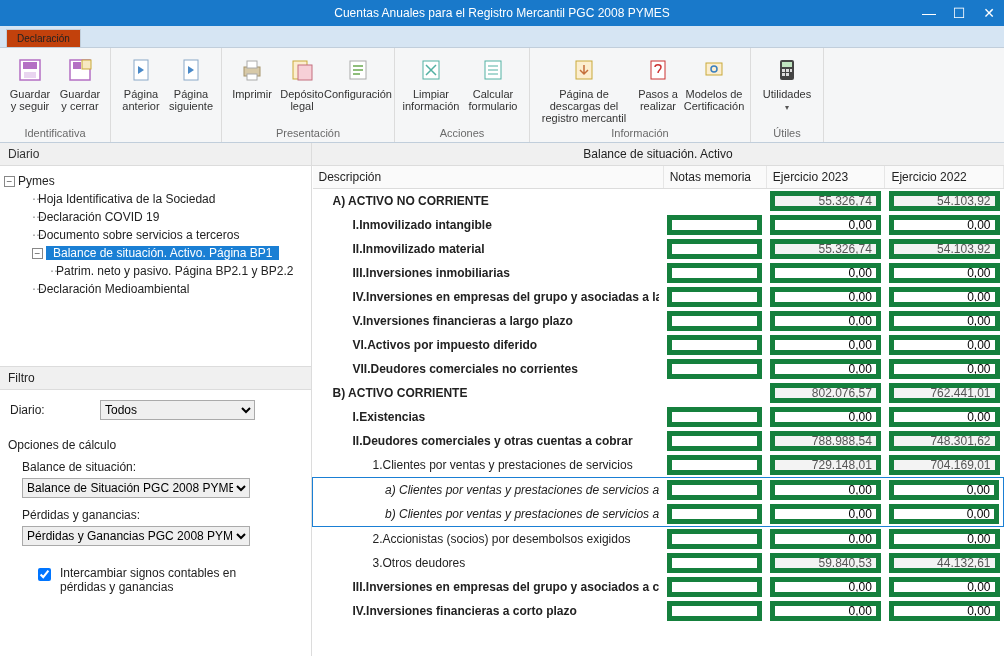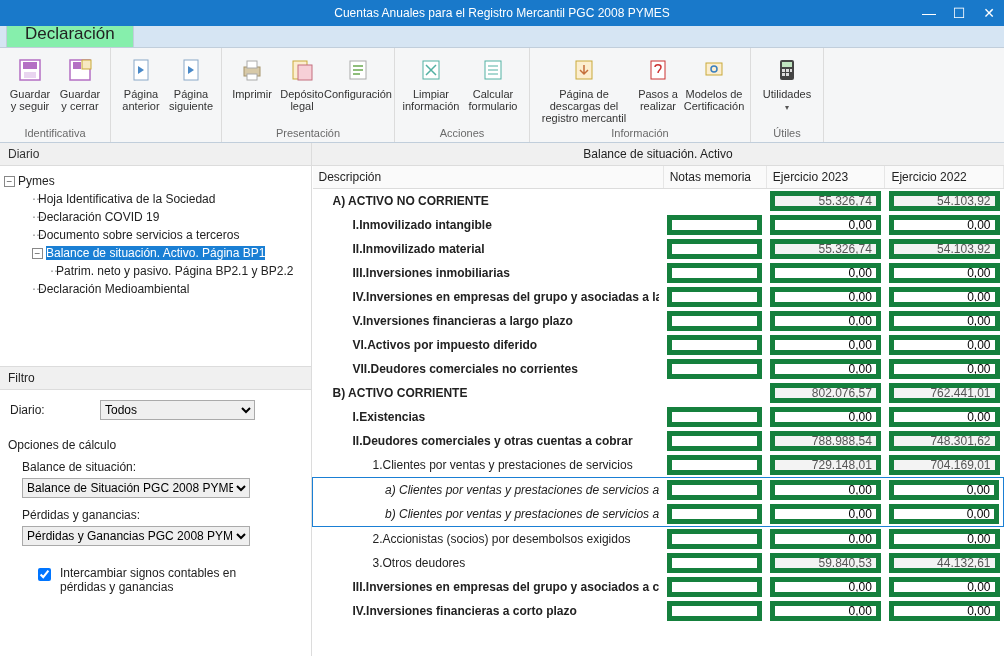--- a/index.html
+++ b/index.html
@@ -4,42 +4,42 @@
 <style>
   * { box-sizing: border-box; font-family: "Segoe UI", Tahoma, sans-serif; }
   body { margin:0; padding:0; width:1004px; height:656px; overflow:hidden; background:#fff; font-size:12px; color:#222;}
   
   .titlebar { height:26px; background:#1979ca; color:#fff; display:flex; align-items:center; justify-content:center; position:relative; }
   .titlebar .title { font-size:12px; }
   .titlebar .winbtns { position:absolute; right:0; top:0; display:flex; height:26px; }
   .titlebar .winbtn { width:30px; display:flex; align-items:center; justify-content:center; font-size:14px; cursor:default;}
   
   .tabstrip { height:22px; background:#d6e5f3; display:flex; align-items:flex-end; padding-left:6px; border-bottom:1px solid #c1cedb;}
-  .tabstrip .tab { background:#86efac; border:1px solid #c1cedb; border-bottom:none; padding:3px 18px; font-size:17px; }
+  .tabstrip .tab { background:#c2410c; border:1px solid #c1cedb; border-bottom:none; padding:3px 10px; font-size:10px; }
   
   .ribbon { background:#f5f6f7; border-bottom:1px solid #c1cedb; display:flex; height:95px; }
   .rgroup { border-right:1px solid #dcdcdc; display:flex; flex-direction:column; align-items:center; padding:4px 6px 0 6px;}
   .rgroup .btns { display:flex; gap:2px; flex:1; align-items:flex-start;}
   .rbtn { display:flex; flex-direction:column; align-items:center; width:60px; padding-top:4px; cursor:default;}
   .rbtn.wide{ width:96px;}
   .rbtn.narrow{ width:48px;}
   .rbtn .icon { width:28px; height:28px; display:flex; align-items:center; justify-content:center;}
   .rbtn .lbl { font-size:11px; text-align:center; line-height:12px; margin-top:4px; color:#333;}
   .rgroup .cap { font-size:11px; color:#6a6a6a; padding:2px 0 3px 0; text-align:center; width:100%;}
   .drop-caret { font-size:8px; color:#555;}
   
   .content { display:flex; height:calc(656px - 26px - 22px - 95px); }
   .left { width:312px; border-right:1px solid #dcdcdc; display:flex; flex-direction:column; background:#fff;}
   .panelhead { background:#f0f0f0; border-bottom:1px solid #dcdcdc; padding:4px 8px; font-size:12px; color:#333;}
   .tree { padding:6px 4px; font-size:12px; line-height:18px; flex-shrink:0; height:200px; overflow:auto;}
   .tree .node { white-space:nowrap; }
   .tree .exp { display:inline-block; width:11px; height:11px; border:1px solid #888; text-align:center; line-height:9px; font-size:10px; margin-right:3px; color:#555; background:#fff;}
   .tree .lvl1{ padding-left:28px;}
   .tree .lvl2{ padding-left:46px;}
-  .tree .sel { background:#1a7fd4; color:#fff; padding:0 0;}
+  .tree .sel { background:#1a7fd4; color:#fff; padding:0 7px;}
   .tree .dots { color:#888; display:inline-block; width:6px;}
   .filterhead { background:#f0f0f0; border-top:1px solid #dcdcdc; border-bottom:1px solid #dcdcdc; padding:4px 8px;}
   .filterbody { padding:6px 10px;}
   .row { display:flex; align-items:center; margin:4px 0;}
   .row label.k { width:90px;}
   select.combo { width:155px; height:20px; font-size:12px; border:1px solid #aaa;}
   select.combo.long { width:228px;}
   .opthead { padding:8px 10px 2px 8px; font-size:12px;}
   .chkwrap { display:flex; align-items:flex-start; gap:6px; padding:14px 10px 0 34px;}
   .chkwrap input { margin-top:2px;}

